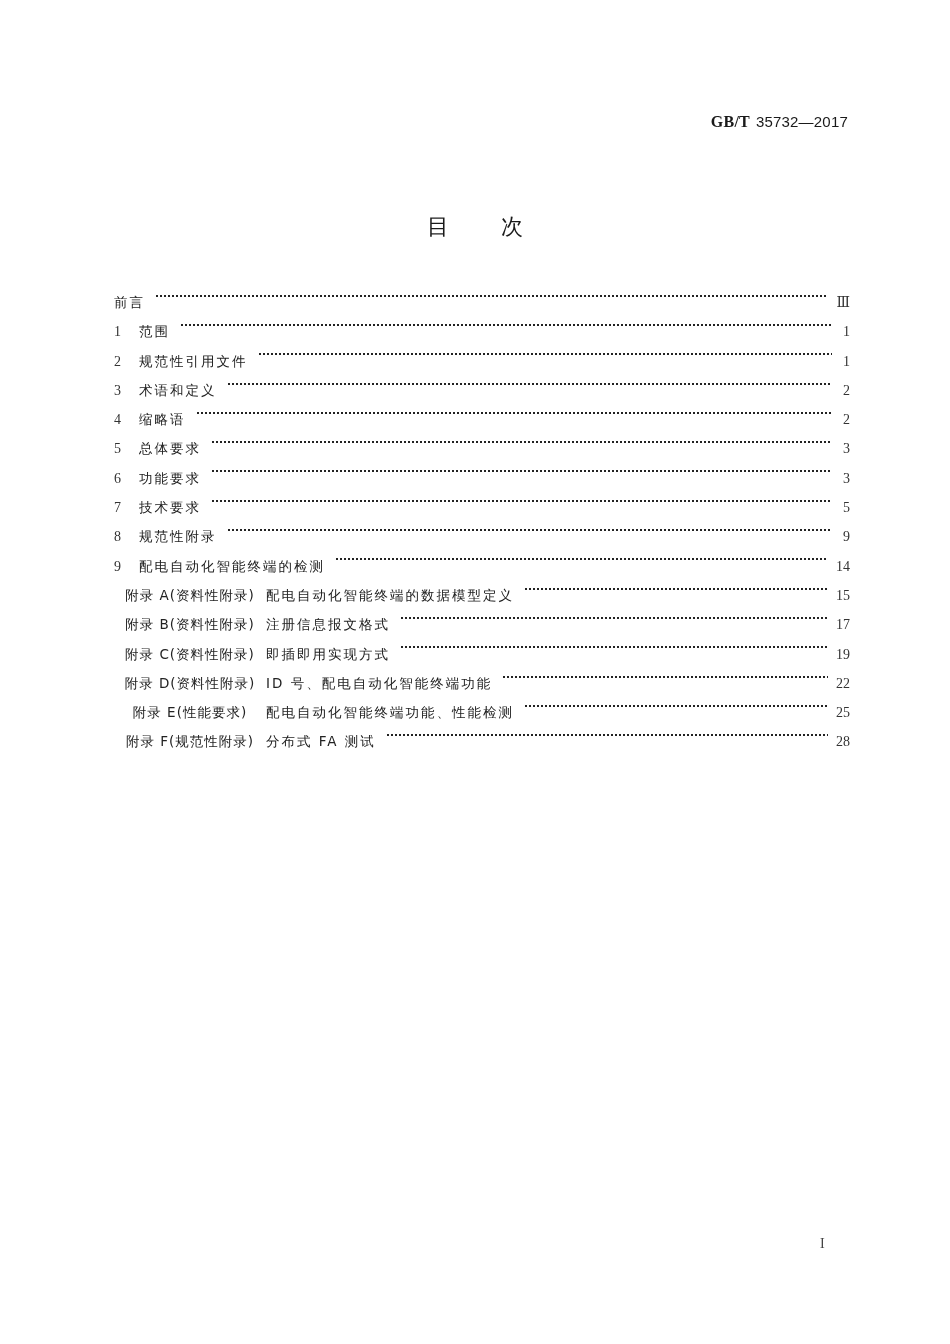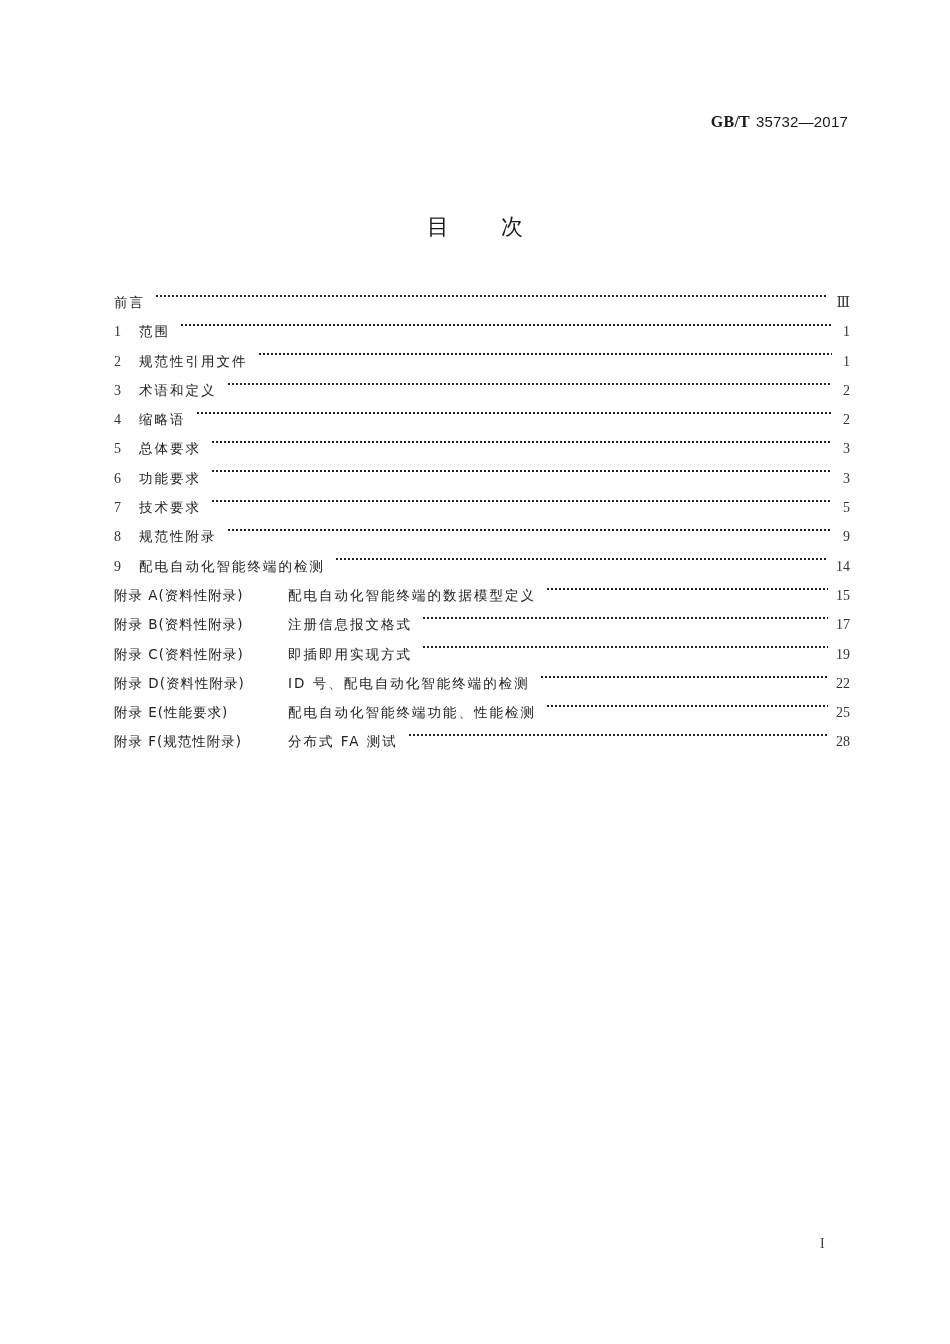--- a/index.html
+++ b/index.html
@@ -60,22 +60,23 @@
     }
     .toc-num {
       display: inline-block;
       width: 25px;
       font-family: "Liberation Serif", "DejaVu Serif", serif;
       font-size: 14px;
       color: #333;
     }
     .toc-appendix {
       display: inline-block;
-      width: 174px;
+      width: 152px;
       letter-spacing: 1px;
+      text-align: center;
     }
     .toc-title {
       letter-spacing: 2px;
       font-family: "DejaVu Sans", "Liberation Sans", sans-serif;
       font-size: 13.5px;
       margin-top: 17px;
     }
     .toc-appendix {
       font-family: "DejaVu Sans", "Liberation Sans", sans-serif;
       font-size: 13.5px;
@@ -198,21 +199,21 @@
     <span class="toc-page">17</span>
   </div>
   <div class="toc-row">
     <span class="toc-appendix">附录 C(资料性附录)</span>
     <span class="toc-title">即插即用实现方式</span>
     <span class="toc-leader"></span>
     <span class="toc-page">19</span>
   </div>
   <div class="toc-row">
     <span class="toc-appendix">附录 D(资料性附录)</span>
-    <span class="toc-title">ID 号、配电自动化智能终端的检测</span>
+    <span class="toc-title">ID 号、配电自动化智能终端功能</span>
     <span class="toc-leader"></span>
     <span class="toc-page">22</span>
   </div>
   <div class="toc-row">
     <span class="toc-appendix">附录 E(性能要求)</span>
     <span class="toc-title">配电自动化智能终端功能、性能检测</span>
     <span class="toc-leader"></span>
     <span class="toc-page">25</span>
   </div>
   <div class="toc-row">

